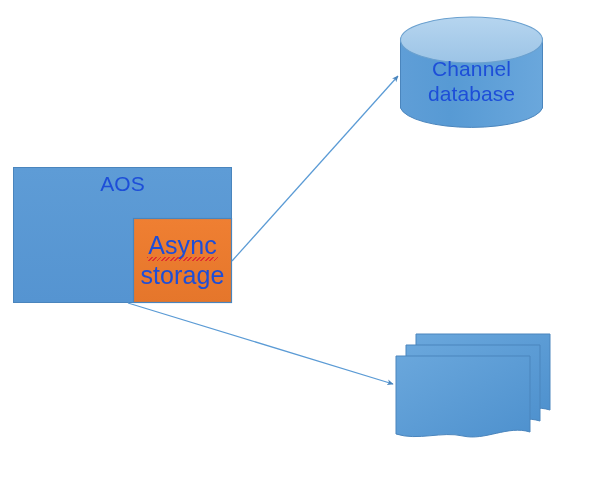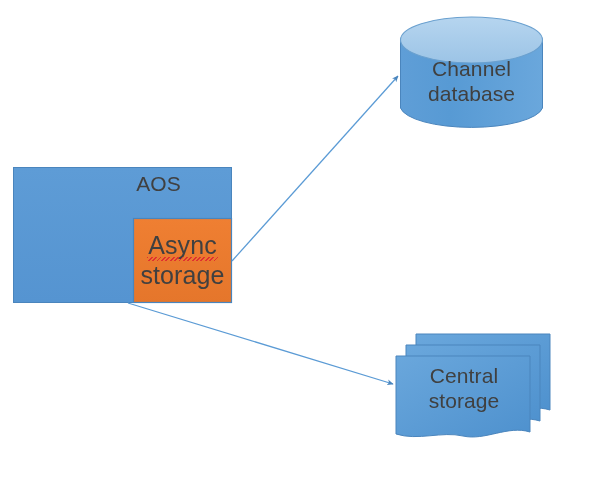--- a/index.html
+++ b/index.html
@@ -23,32 +23,31 @@
     top: 0;
     width: 607px;
     height: 483px;
   }
   #shapes-svg { z-index: 1; }
   #connectors-svg { z-index: 2; }
   #labels { z-index: 3; pointer-events: none; }
 
   .shape-label {
     position: absolute;
-    color: #404040;
+    color: #1d4ed8;
     text-align: center;
     line-height: 1.18;
     white-space: pre-line;
     letter-spacing: 0.1px;
   }
   #label-aos {
     left: 13px;
     top: 172px;
     width: 219px;
     font-size: 21px;
-    padding-left: 36px;
   }
   #label-async {
     left: 133px;
     top: 231px;
     width: 99px;
     font-size: 25px;
   }
   #label-channel-db {
     left: 400px;
     top: 57px;
@@ -164,17 +163,15 @@
 
   <div class="layer" id="labels">
 
     <div class="shape-label" id="label-aos">AOS</div>
 
     <div class="shape-label" id="label-async"><span class="spell-error">Async</span><br><span>storage</span></div>
 
     <div class="shape-label" id="label-channel-db">Channel
 database</div>
 
-    <div class="shape-label" id="label-central-storage">Central
-storage</div>
 
   </div>
 </div>
 
 </body></html>

